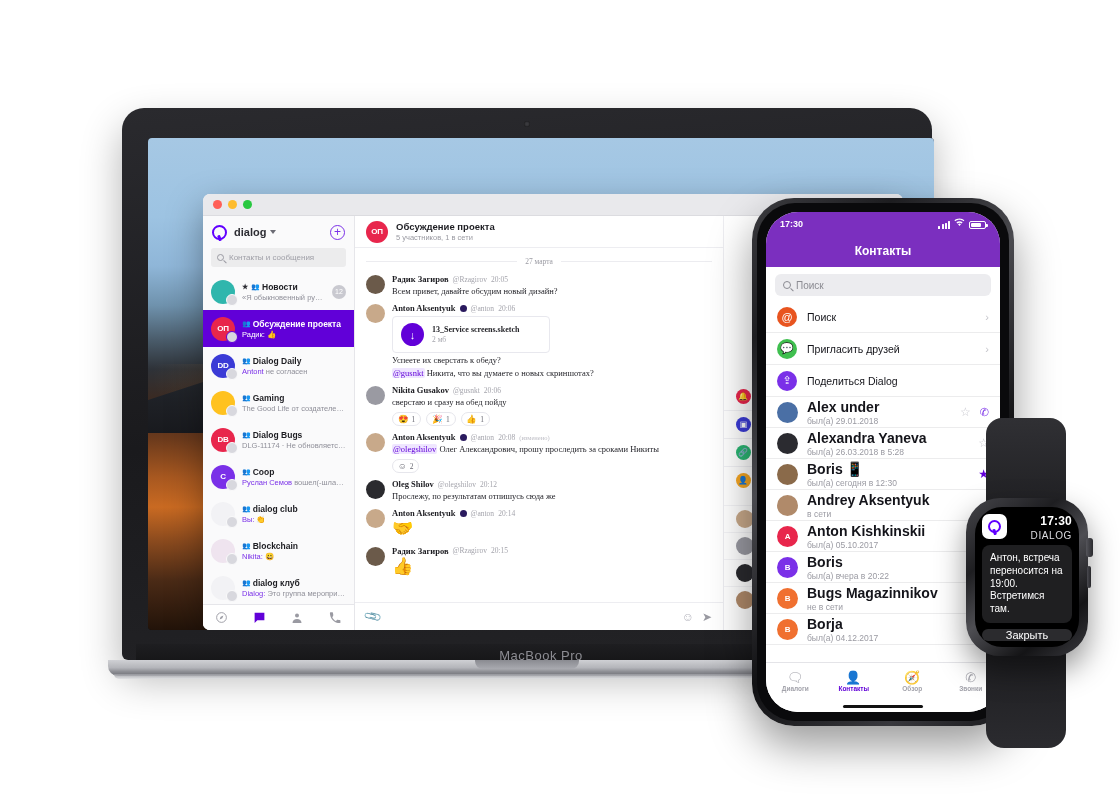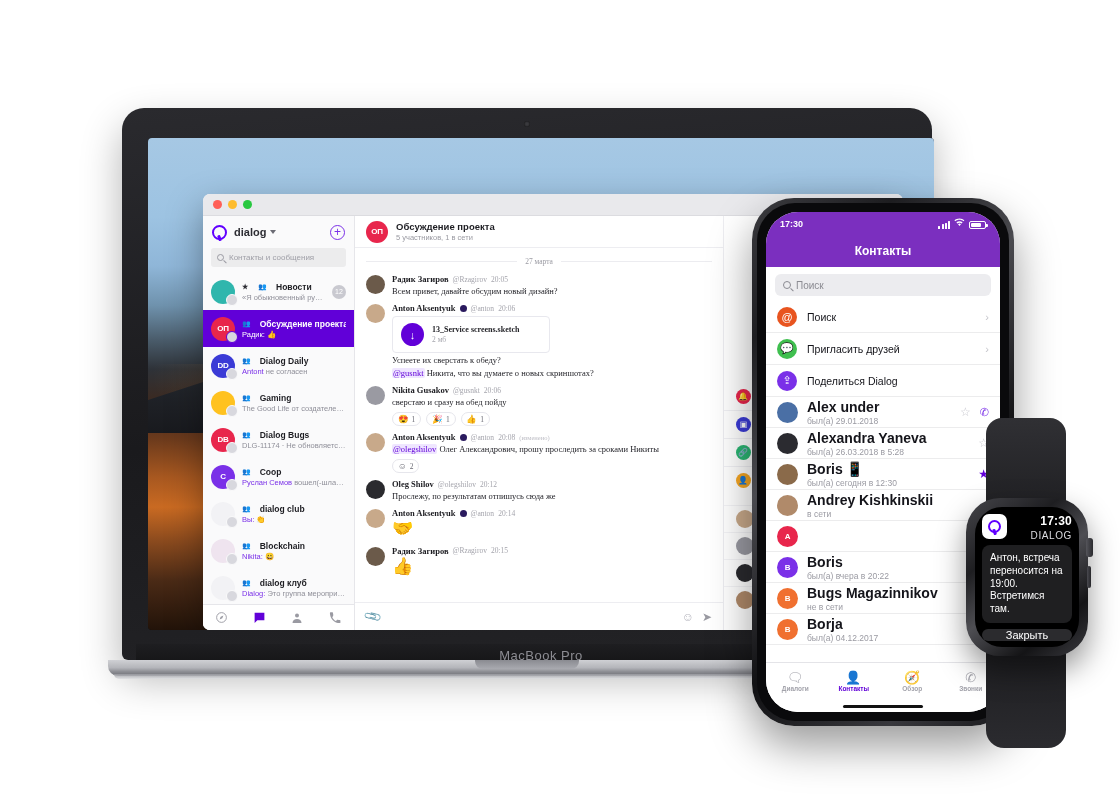--- a/index.html
+++ b/index.html
@@ -99,21 +99,21 @@
   .side-search span { font-size:8px; color:#a0a0a8; }
   .side-list { flex:1; overflow:hidden; }
   .chat-row { height:37px; display:flex; align-items:center; gap:7px; padding:0 8px; position:relative; }
   .chat-row.sel { background:#6100d8; }
   .av { width:24px; height:24px; border-radius:50%; flex:none; position:relative; display:flex; align-items:center; justify-content:center;
         color:#fff; font-size:8px; font-weight:700; letter-spacing:-.2px; overflow:visible;}
   .av-badge { position:absolute; right:-3px; bottom:-2px; width:12px; height:12px; border-radius:50%; border:1.5px solid #fafafb;
               background:#d8d8de; }
   .chat-row.sel .av-badge { border-color:#6100d8; }
   .chat-txt { min-width:0; flex:1; }
-  .chat-title { font-size:8.5px; font-weight:700; color:#1d1d22; white-space:nowrap; overflow:hidden; text-overflow:ellipsis; display:flex; align-items:center; gap:10px;}
+  .chat-title { font-size:8.5px; font-weight:700; color:#1d1d22; white-space:nowrap; overflow:hidden; text-overflow:ellipsis; display:flex; align-items:center; gap:3px;}
   .chat-row.sel .chat-title { color:#fff; }
   .chat-sub { font-size:7.5px; color:#8f8f99; white-space:nowrap; overflow:hidden; text-overflow:ellipsis; margin-top:1px;}
   .chat-row.sel .chat-sub { color:#e0cdff; }
   .chat-sub .who { color:#7a30e8; }
   .chat-row.sel .chat-sub .who { color:#fff; }
   .grp-ico { font-size:7px; color:#56565e; letter-spacing:-1px;}
   .chat-row.sel .grp-ico { color:#fff; }
   .star-ico { color:#2d2d33; font-size:7px; }
   .badge-ct { margin-left:auto; width:14px; height:14px; border-radius:50%; background:#c9c9d0; color:#fff; font-size:7px;
               display:flex; align-items:center; justify-content:center; flex:none;}
@@ -698,26 +698,30 @@
                   <span class="av" style="background: rgb(138, 106, 74);"></span>
                   <div class="ct-txt">
                     <div class="ct-name">Boris  📱</div>
                     <div class="ct-sub">был(а) сегодня в 12:30</div>
                   </div>
                   <span class="ct-star on">★</span>
                 </div>
                 <div class="ip-contact">
                   <span class="av" style="background: rgb(176, 138, 106);"></span>
                   <div class="ct-txt">
-                    <div class="ct-name">Andrey  Kishkinskii</div>
+                    <div class="ct-name">Andrey  Aksentyuk</div>
                     <div class="ct-sub">в сети</div>
                   </div>
                 </div>
                 <div class="ip-contact">
                   <span class="av" style="background: rgb(232, 38, 76);">A</span>
+                  <div class="ct-txt">
+                    <div class="ct-name">Anton  Kishkinskii</div>
+                    <div class="ct-sub">был(а) 05.10.2017</div>
+                  </div>
                 </div>
                 <div class="ip-contact">
                   <span class="av" style="background: rgb(122, 48, 232);">B</span>
                   <div class="ct-txt">
                     <div class="ct-name">Boris</div>
                     <div class="ct-sub">был(а) вчера в 20:22</div>
                   </div>
                 </div>
                 <div class="ip-contact">
                   <span class="av" style="background: rgb(240, 112, 48);">B</span>

